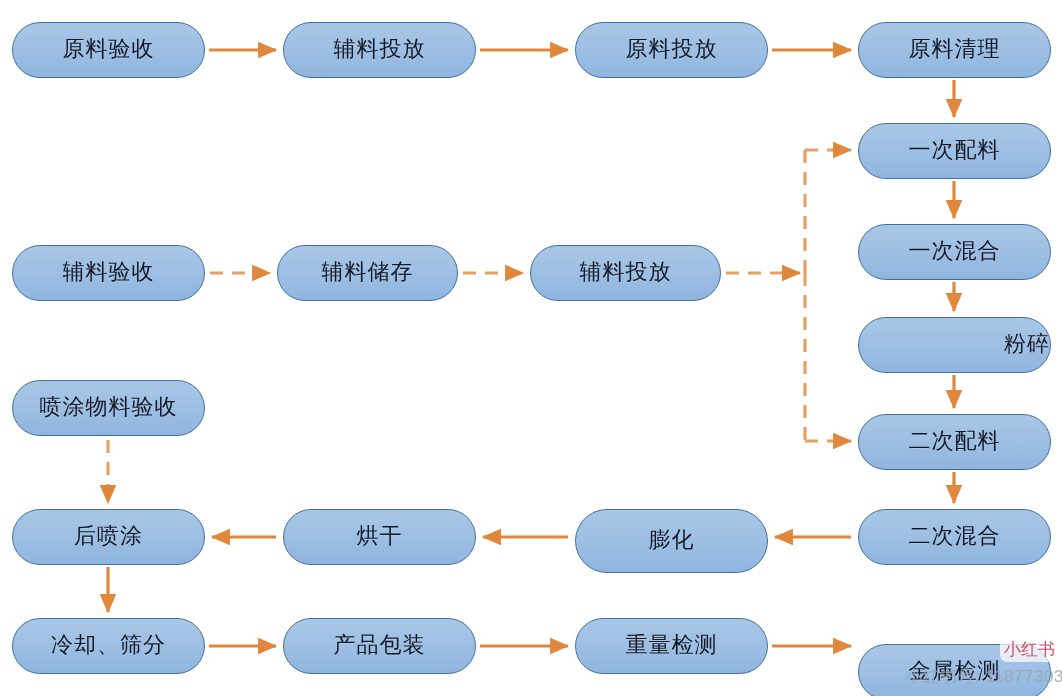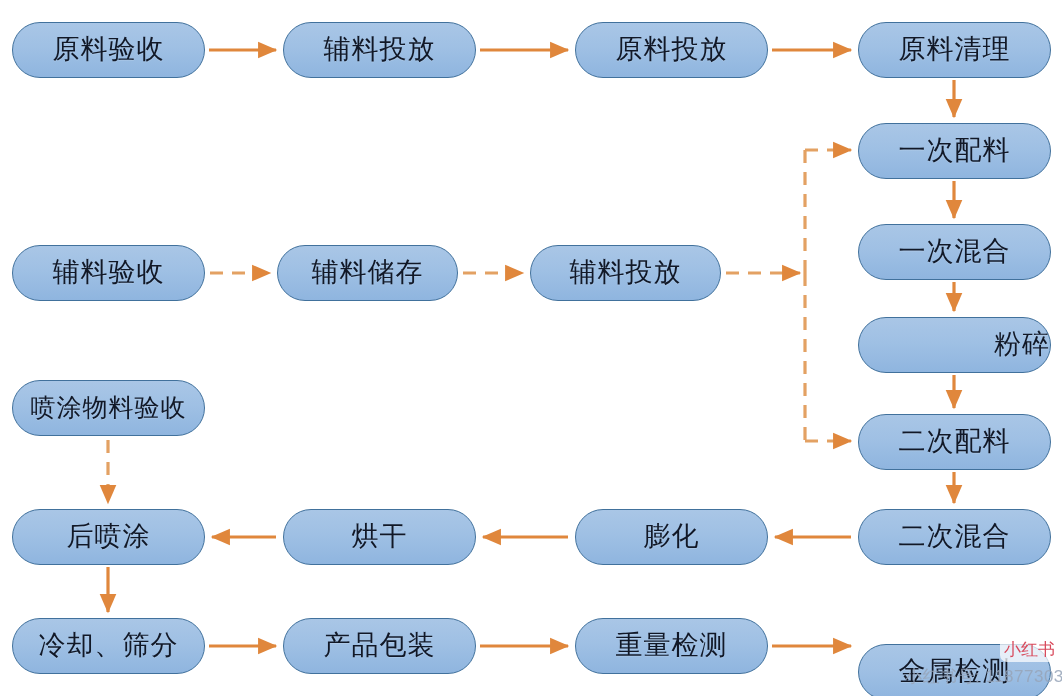--- a/index.html
+++ b/index.html
@@ -18,21 +18,21 @@
   .node {
     position: absolute;
     box-sizing: border-box;
     display: flex;
     align-items: center;
     justify-content: center;
     border: 1.6px solid #41719c;
     border-radius: 999px;
     background: linear-gradient(180deg, #a9c6e6 0%, #9fc0e4 45%, #8fb5df 100%);
     color: #111827;
-    font-size: 27px;
+    font-size: 22px;
     letter-spacing: 1px;
     line-height: 1;
     white-space: nowrap;
     text-shadow: 0 1px 0 rgba(255,255,255,0.15);
   }
   .node-label {
     display: block;
     transform: translateY(-1px);
   }
   svg#edges {
@@ -155,30 +155,30 @@
   <div class="node" style="left:12px;  top:245px; width:193px; height:56px;">
       <span class="node-label">辅料验收</span>
     </div>
   <div class="node" style="left:530px; top:245px; width:191px; height:56px;">
       <span class="node-label">辅料投放</span>
     </div>
   <div class="node" style="left:277px; top:245px; width:181px; height:56px;">
       <span class="node-label">辅料储存</span>
     </div>
 
-  <div class="node" style="left:12px;  top:380px; width:193px; height:56px; font-size:25px;">
+  <div class="node" style="left:12px;  top:380px; width:193px; height:56px; font-size:22px;">
       <span class="node-label">喷涂物料验收</span>
     </div>
   <div class="node" style="left:12px;  top:509px; width:193px; height:56px;">
       <span class="node-label">后喷涂</span>
     </div>
   <div class="node" style="left:283px; top:509px; width:193px; height:56px;">
       <span class="node-label">烘干</span>
     </div>
-  <div class="node" style="left:575px; top:509px; width:193px; height:56px;">
+  <div class="node" style="left:575px; top:509px; width:193px; height:64px;">
       <span class="node-label">膨化</span>
     </div>
 
   <div class="node" style="left:12px;  top:618px; width:193px; height:56px;">
       <span class="node-label">冷却、筛分</span>
     </div>
   <div class="node" style="left:575px; top:618px; width:193px; height:56px;">
       <span class="node-label">重量检测</span>
     </div>
   <div class="node" style="left:283px; top:618px; width:193px; height:56px;">

